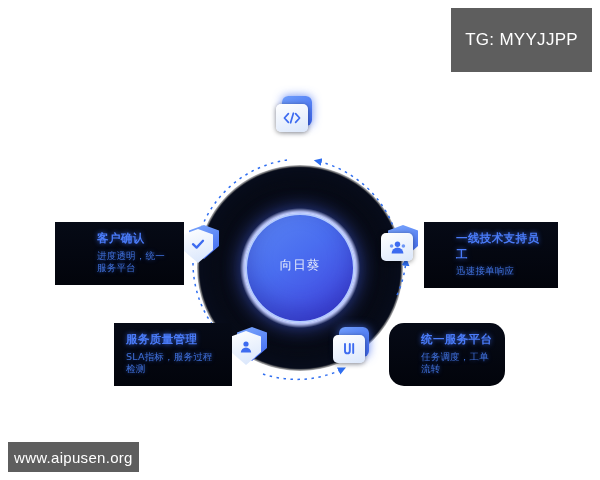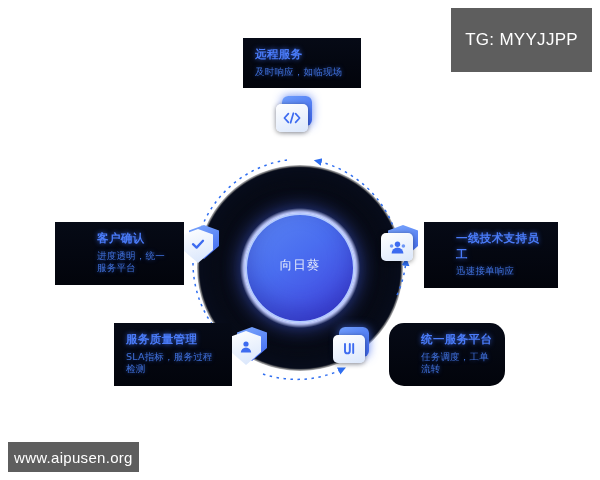--- a/index.html
+++ b/index.html
@@ -222,24 +222,20 @@
   <div class="node-icon" style="left:274px; top:34px;">
     <div class="ic-back"></div>
     <div class="ic-front">
       <svg class="ic-glyph" width="18" height="12" viewBox="0 0 18 12">
         <path d="M5.4 1.6 L1.4 6 L5.4 10.4" fill="none" stroke="#3d6bf0" stroke-width="1.7" stroke-linecap="round" stroke-linejoin="round"></path>
         <path d="M12.6 1.6 L16.6 6 L12.6 10.4" fill="none" stroke="#3d6bf0" stroke-width="1.7" stroke-linecap="round" stroke-linejoin="round"></path>
         <path d="M10.4 1.2 L7.6 10.8" fill="none" stroke="#3d6bf0" stroke-width="1.7" stroke-linecap="round"></path>
       </svg>
     </div>
   </div>
-  <div class="label" style="left:243px; top:-22px; width:118px;">
-    <span class="t1">远程服务</span>
-    <span class="t2">及时响应，如临现场</span>
-  </div>
 
   <div class="node-icon" style="left:379px; top:163px;">
     <div class="ic-shield-back"></div>
     <div class="ic-front">
       <svg class="ic-glyph" width="17" height="15" viewBox="0 0 17 15">
         <circle cx="8.5" cy="4.2" r="2.7" fill="#3d6bf0"></circle>
         <path d="M2.6 13.4 a5.9 5.9 0 0 1 11.8 0 z" fill="#3d6bf0"></path>
         <circle cx="2.6" cy="6.0" r="1.8" fill="#6d96f6"></circle>
         <circle cx="14.4" cy="6.0" r="1.8" fill="#6d96f6"></circle>
       </svg>

